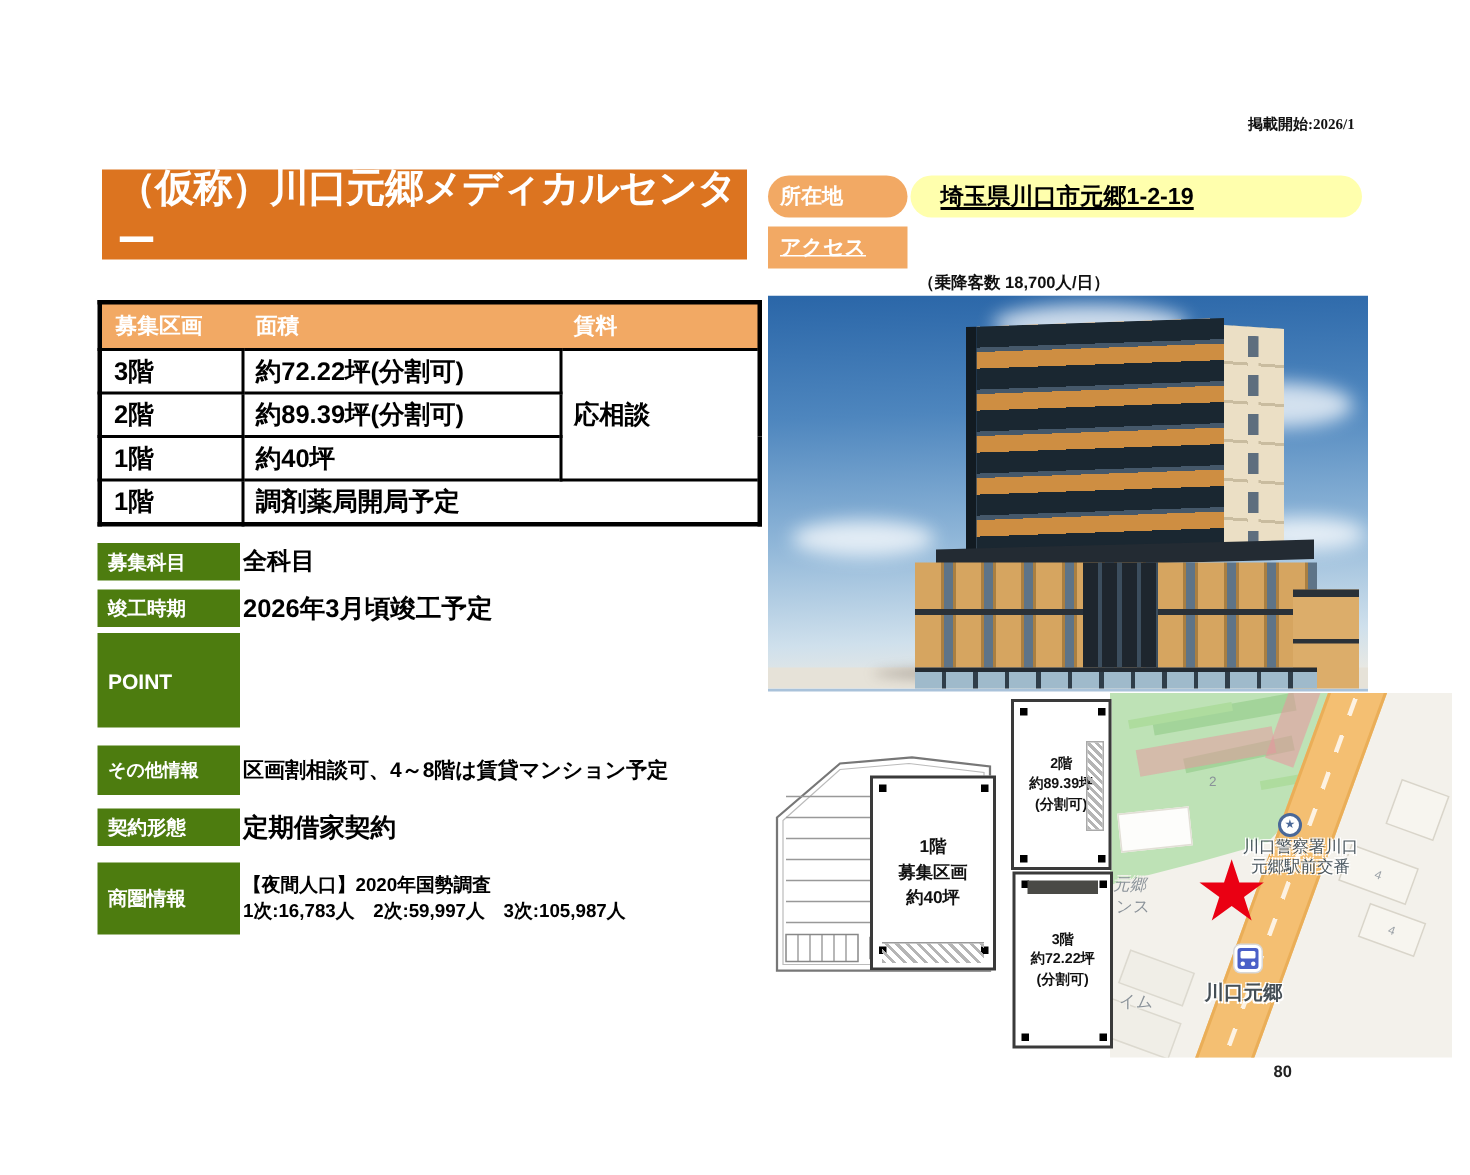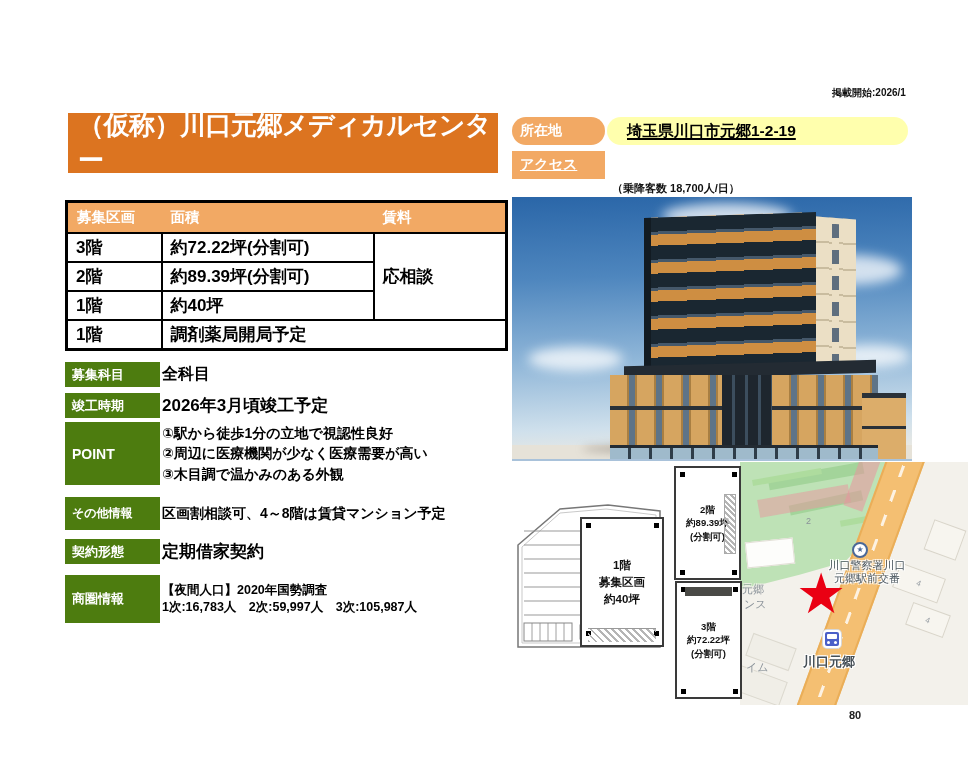--- a/index.html
+++ b/index.html
@@ -2,21 +2,21 @@
 <html><head>
 <meta charset="utf-8">
 <style>
   * { margin:0; padding:0; box-sizing:border-box; }
   html,body { background:#ffffff; }
   body { font-family:"Liberation Sans","DejaVu Sans",sans-serif; }
   .page { position:relative; width:980px; height:783px; background:#fff; overflow:hidden; }
 
   
   .catch-copy { position:absolute; left:68px; top:84px; font-size:17px; font-weight:bold; color:#B0281E; letter-spacing:0.5px; }
-  .publish-start { position:absolute; left:832px; top:86px; font-size:10px; font-weight:bold; color:#111; }
+  .publish-start { position:absolute; left:832px; top:76px; font-size:10px; font-weight:bold; color:#111;font-family:Liberation Serif, serif; }
   .title-banner { position:absolute; left:68px; top:113px; width:430px; height:60px; background:#DC7420;
     color:#fff; font-size:26px; font-weight:bold; display:flex; align-items:center; padding-left:10px; letter-spacing:-0.5px; }
 
   
   .info-label { position:absolute; left:512px; width:93px; height:28px; background:#F2A964; color:#fff;
     font-weight:bold; font-size:14px; display:flex; align-items:center; padding-left:8px; }
   .info-value { position:absolute; left:607px; width:301px; height:28px; background:#FFFFAD; color:#000;
     font-weight:bold; font-size:15.5px; display:flex; align-items:center; padding-left:20px; }
   .info-value span { text-decoration:underline; text-decoration-thickness:1.5px; text-underline-offset:2px; }
   .row1 { top:117px;border-radius:14px; } .row2 { top:151px;text-decoration:underline; }
@@ -117,21 +117,21 @@
   .m-station-icon { position:absolute; left:83px; top:168px; width:18px; height:18px; background:#4A5FC8;
     border:2px solid #fff; border-radius:4px; box-shadow:0 0 0 1px #D8D8D8; }
   .m-station-icon::before { content:""; position:absolute; left:2px; right:2px; top:2px; height:5px; background:#fff; border-radius:1px; }
   .m-station-icon::after { content:""; position:absolute; left:2px; bottom:2px; width:3px; height:3px; border-radius:50%;
     background:#fff; box-shadow:7px 0 0 #fff; }
   .m-station-label { position:absolute; left:34px; top:191px; width:110px; text-align:center; font-size:13px;
     font-weight:bold; color:#454F56;
     text-shadow:-1px -1px 0 #fff,1px -1px 0 #fff,-1px 1px 0 #fff,1px 1px 0 #fff; }
   .m-partial { position:absolute; font-size:11px; color:#8A9299;
     text-shadow:-1px -1px 0 #F3F1EB,1px -1px 0 #F3F1EB,-1px 1px 0 #F3F1EB,1px 1px 0 #F3F1EB; }
-  .m-pl1 { left:2px; top:120px; } .m-pl2 { left:4px; top:135px; } .m-pl3 { left:6px; top:198px; }
+  .m-pl1 { left:2px; top:120px;font-style:italic; } .m-pl2 { left:4px; top:135px; } .m-pl3 { left:6px; top:198px; }
 
   .page-number { position:absolute; left:849px; top:709px; font-size:11px; font-weight:bold; color:#222; }
 </style>
 </head>
 <body>
 
 <div class="page">
 
   <div class="publish-start">掲載開始:2026/1</div>
   <div class="title-banner">（仮称）川口元郷メディカルセンター</div>
@@ -177,25 +177,20 @@
     </tbody>
   </table>
 
   <div class="dlabel" style="top:362px;height:25px;">募集科目</div>
   <div class="dvalue" style="top:362px;height:25px;font-size:16px;">全科目</div>
 
   <div class="dlabel" style="top:393px;height:25px;">竣工時期</div>
   <div class="dvalue" style="top:393px;height:25px;font-size:17px;">2026年3月頃竣工予定</div>
 
   <div class="dlabel" style="top:422px;height:63px;font-size:14px;">POINT</div>
-  <div class="dvalue" style="top:422px;height:63px;font-size:14px;line-height:20.5px;">
-    <span>①駅から徒歩1分の立地で視認性良好</span>
-    <span>②周辺に医療機関が少なく医療需要が高い</span>
-    <span>③木目調で温かみのある外観</span>
-  </div>
 
   <div class="dlabel" style="top:497px;height:33px;font-size:12px;">その他情報</div>
   <div class="dvalue" style="top:497px;height:33px;font-size:14px;">区画割相談可、4～8階は賃貸マンション予定</div>
 
   <div class="dlabel" style="top:539px;height:25px;">契約形態</div>
   <div class="dvalue" style="top:539px;height:25px;font-size:17px;">定期借家契約</div>
 
   <div class="dlabel" style="top:575px;height:48px;">商圏情報</div>
   <div class="dvalue" style="top:575px;height:48px;font-size:12.5px;line-height:17px;">
     <span>【夜間人口】2020年国勢調査</span>

